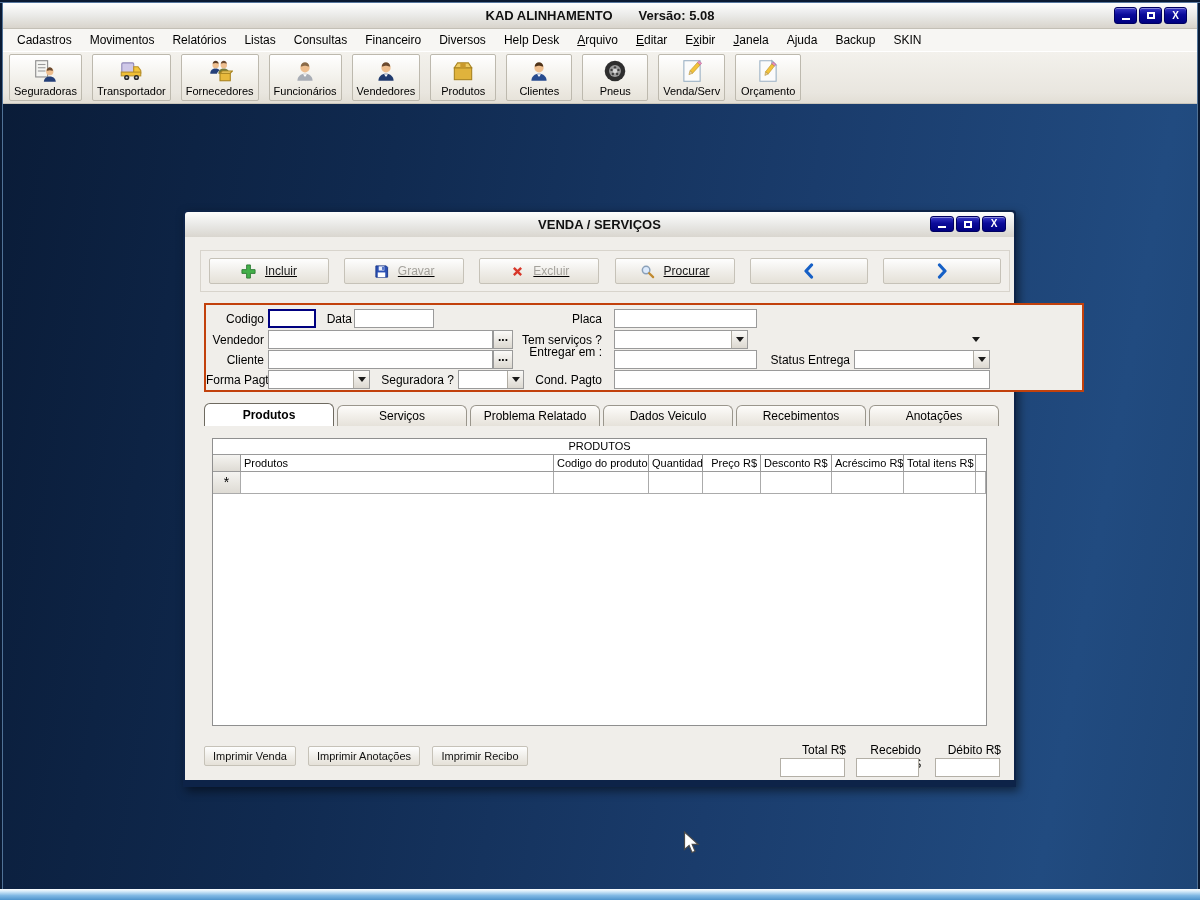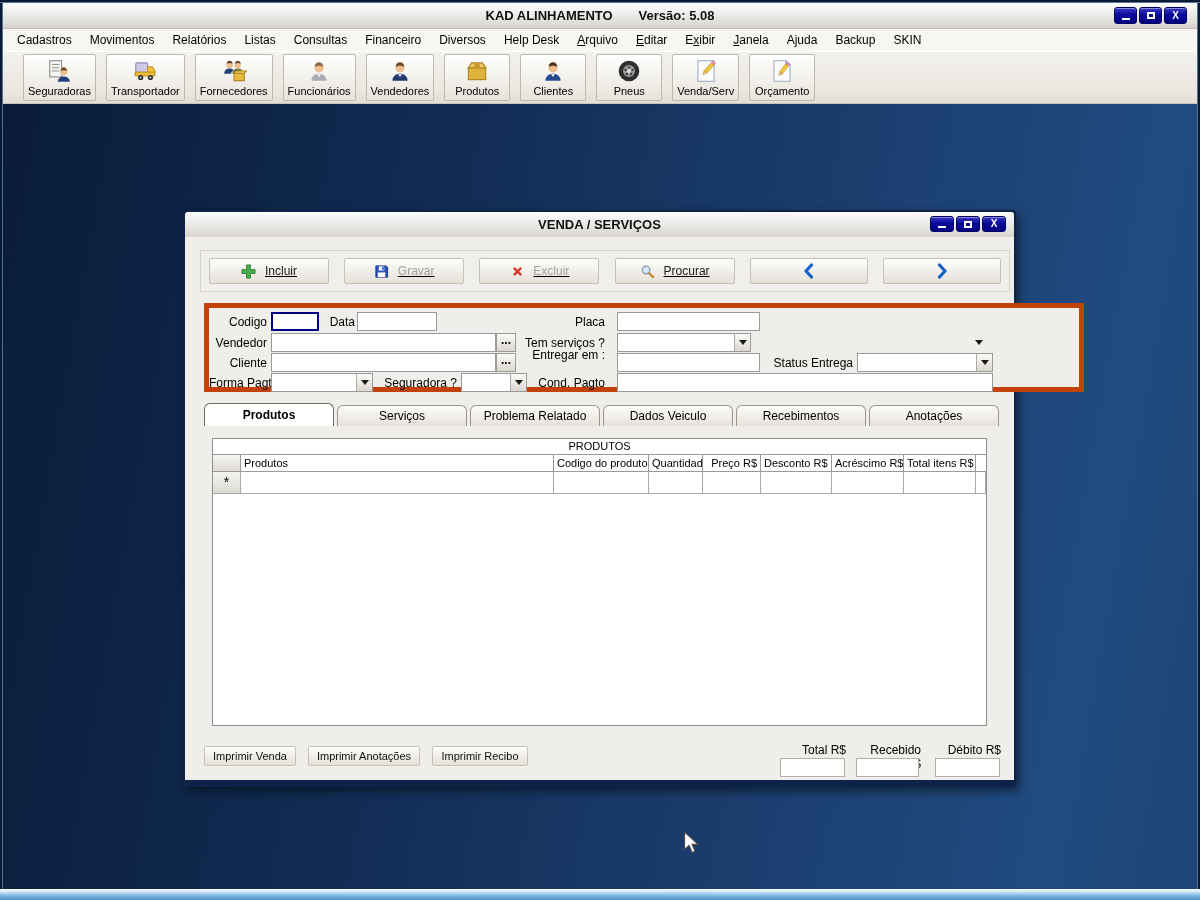--- a/index.html
+++ b/index.html
@@ -30,21 +30,21 @@
   
   .menubar { position:absolute; top:29px; left:3px; right:3px; height:22px; background:#f7f6f3;
              display:flex; align-items:center; padding-left:5px; font-size:12px; color:#000; }
   .menu-item { padding:13px 9px; white-space:nowrap; }
   .menu-item u { text-decoration:underline; }
 
   
   .toolbar { position:absolute; top:51px; left:3px; right:3px; height:53px;
              background:linear-gradient(180deg,#f3f1ec 0%,#e9e6df 80%,#e2ded5 100%);
              border-top:1px solid #fff; border-bottom:1px solid #c9c5bb;
-             display:flex; align-items:center; gap:10px; padding-left:20px; }
+             display:flex; align-items:center; gap:10px; padding-left:6px; }
   .tbtn { height:47px; min-width:66px; padding:2px 4px 1px 4px;
           background:linear-gradient(180deg,#ffffff 0%,#f2f0ea 55%,#e7e3da 100%);
           border:1px solid #bdb9ae; border-radius:2px;
           display:flex; flex-direction:column; align-items:center; justify-content:flex-start; cursor:default; }
   .ticon { height:27px; display:flex; align-items:center; }
   .tlabel { font-size:11px; color:#000; white-space:nowrap; margin-top:1px; }
 
   
   .mdi { position:absolute; top:104px; left:3px; right:3px; bottom:11px; overflow:hidden;
          background:linear-gradient(100deg,#0a1c38 0%,#102a50 30%,#1a3c6c 62%,#214b80 88%,#1e4576 100%); }
@@ -67,21 +67,21 @@
   .dbtn { width:120px; height:26px; background:linear-gradient(180deg,#fefefe 0%,#efede8 55%,#e5e1d8 100%);
           border:1px solid #c6c2b8; border-radius:2px; font-family:inherit;
           display:flex; align-items:center; justify-content:center; gap:8px;
           font-size:12px; color:#1a1a1a; cursor:default; }
   .dbtn.disabled { color:#a4a29c; }
   .dbtn.nav { width:118px; }
   .dicon { width:16px; height:16px; display:flex; align-items:center; justify-content:center; }
 
   
   .groupbox { position:absolute; left:19px; top:66px; width:880px; height:89px;
-              border:5px solid #c2410c; background:#f0eeea; }
+              border:2px solid #c2410c; background:#f0eeea; }
   .fld-label { position:absolute; height:18px; line-height:18px; font-size:12px; color:#000; text-align:right; white-space:nowrap; }
   .fld-input { position:absolute; height:19px; border:1px solid #9a9a9a; background:#fff;
                font-family:inherit; font-size:12px; padding:0 3px; }
   .fld-input.focused { border:2px solid #000080; }
   .dots { position:absolute; width:20px; height:19px; border:1px solid #9a9a9a;
           background:linear-gradient(180deg,#fbfaf8,#dcd8d0); font-size:12px; font-weight:bold;
           text-align:center; line-height:13px; cursor:default; }
   .combo { position:absolute; height:19px; border:1px solid #9a9a9a; background:#fff; }
   .combo .cval { display:block; margin-right:16px; height:100%; font-size:12px; padding:1px 3px; overflow:hidden; }
   .combo .cbtn { position:absolute; top:0; right:0; width:16px; height:100%;

